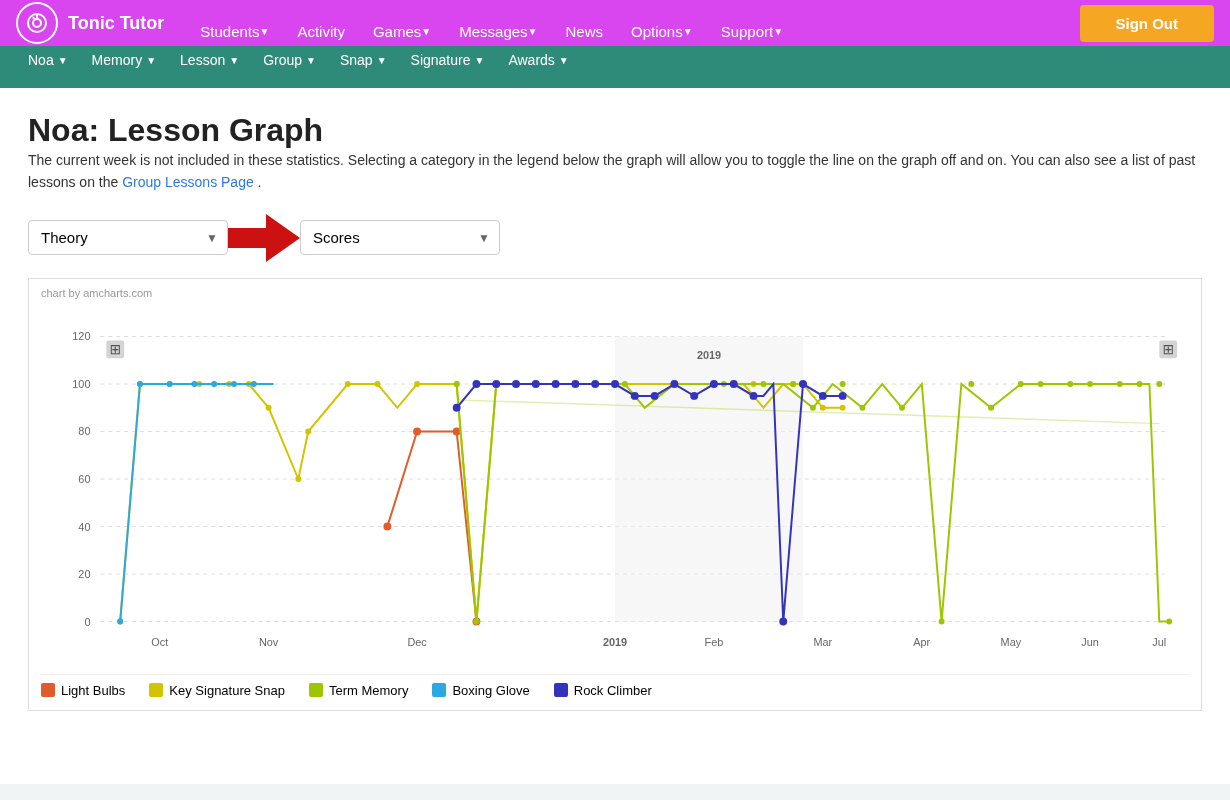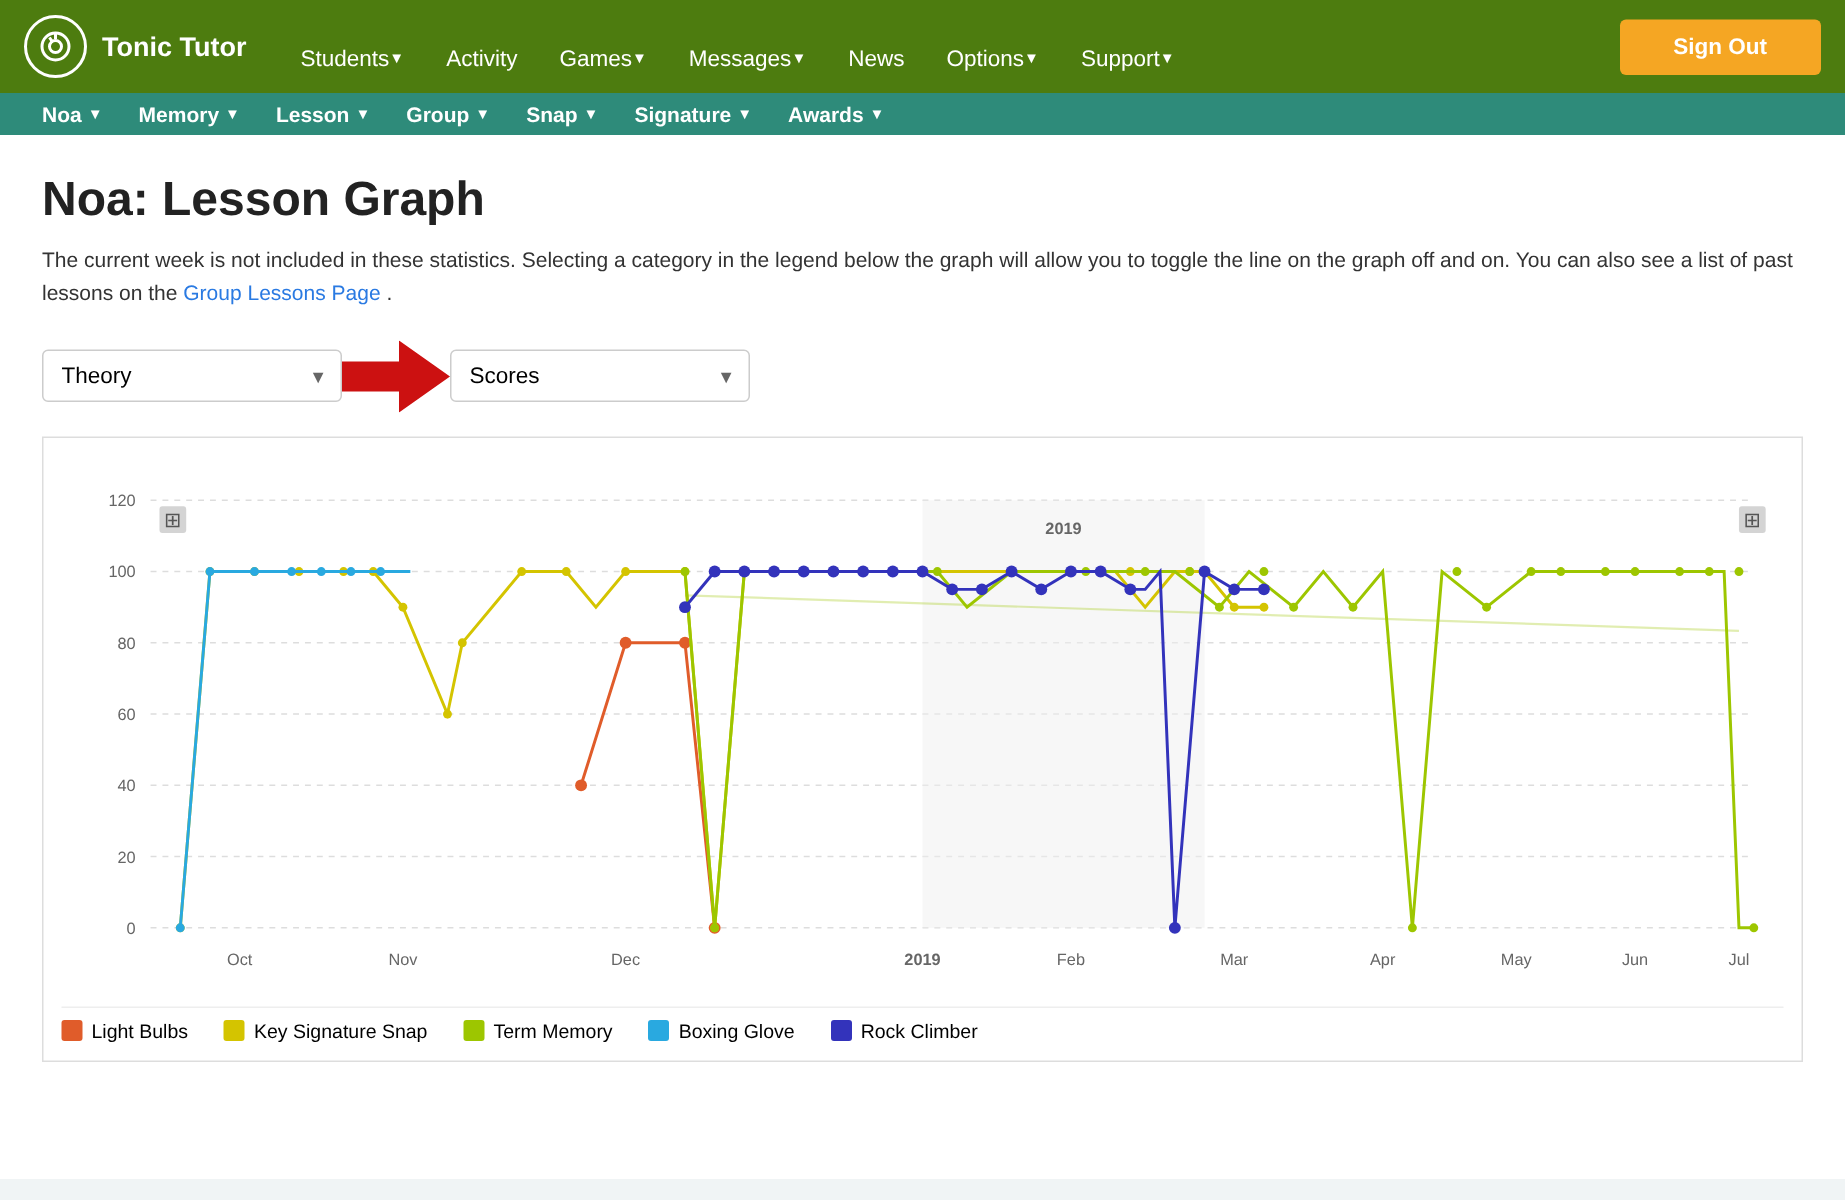--- a/index.html
+++ b/index.html
@@ -1,24 +1,24 @@
 <!DOCTYPE html>
 <html><head>
   <meta charset="utf-8">
   <style>
     * { box-sizing: border-box; margin: 0; padding: 0; }
     body { font-family: Arial, sans-serif; background: #f0f4f5; font-size: 14px; }
 
     
     .top-nav {
-      background: #4d7c0f;
+      background: #d946ef;
       display: flex;
       align-items: center;
       padding: 0 16px;
-      height: 62px;
+      height: 46px;
       color: white;
     }
     .logo-area {
       display: flex;
       align-items: center;
       margin-right: 24px;
       text-decoration: none;
       color: white;
     }
     .logo-circle {
@@ -59,22 +59,21 @@
       cursor: pointer;
       white-space: nowrap;
     }
 
     
     .sub-nav {
       background: #2e8b7a;
       display: flex;
       align-items: flex-start;
       padding: 0 16px;
-      height: 28px;
-      font-weight: bold;
+      height: 42px;
     }
     .sub-nav-item {
       display: flex;
       align-items: center;
       padding: 6px 12px;
       color: white;
       cursor: pointer;
       font-size: 14px;
       gap: 4px;
       border-radius: 4px;
@@ -85,21 +84,21 @@
     .main-content {
       background: white;
       margin: 0;
       padding: 24px 28px;
       min-height: calc(800px - 104px);
     }
     .page-title {
       font-size: 32px;
       font-weight: bold;
       color: #222;
-      margin-bottom: 11px;
+      margin-bottom: 0;
     }
     .description {
       font-size: 14px;
       color: #333;
       margin-bottom: 20px;
       line-height: 1.6;
     }
     .description a {
       color: #2a7ae2;
       text-decoration: none;
@@ -285,20 +284,21 @@
       <select>
         <option>Scores</option>
         <option>Time</option>
         <option>Attempts</option>
       </select>
       <span class="select-arrow">▼</span>
     </div>
   </div>
 
   <div class="chart-container">
+    <div class="chart-credit">chart by amcharts.com</div>
 
     <div class="chart-svg-wrapper">
       <svg class="chart" viewBox="0 0 1160 360" xmlns="http://www.w3.org/2000/svg">
 
         <defs>
           <style>
             .grid-line { stroke: #ddd; stroke-dasharray: 4,4; stroke-width: 1; }
             .axis-label { font-size: 11px; fill: #666; font-family: Arial; }
           </style>
         </defs>

